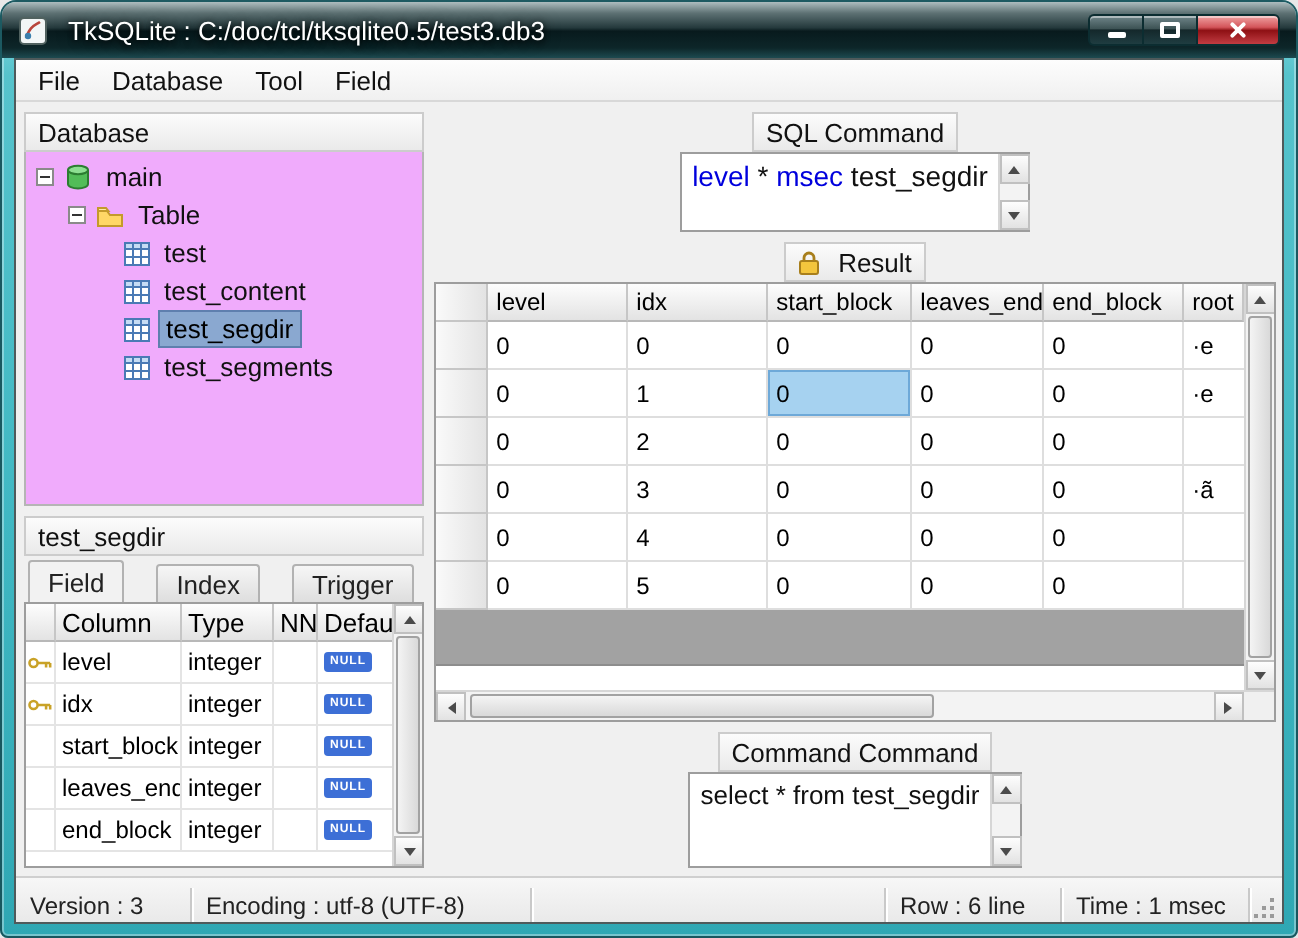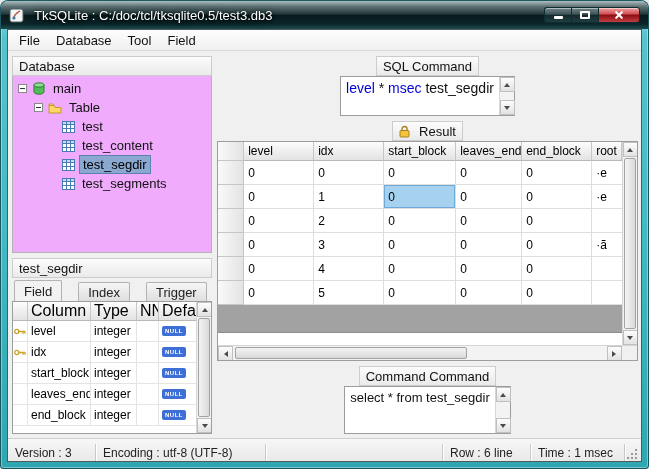--- a/index.html
+++ b/index.html
@@ -85,21 +85,21 @@
   .tabs { margin-top:2px; display:flex; align-items:flex-end; padding-left:2px; height:21px; flex:0 0 21px; }
   .tab { height:19px; padding:0 9px; display:flex; align-items:center; font-size:13px;
     background:linear-gradient(#f6f6f6,#dedede); border:1px solid #b2b2b2; border-bottom:none;
     border-radius:2px 2px 0 0; margin-right:16px; color:#222; }
   .tab.active { height:21px; background:#f2f2f2; position:relative; z-index:2; }
 
   .ftable-wrap { flex:1; display:flex; border:1px solid #9d9d9d; background:#fff; overflow:hidden; }
   .ftable { flex:1; display:flex; flex-direction:column; overflow:hidden; }
   .fhdr { height:19px; display:flex; flex:0 0 19px; }
   .fhc { background:linear-gradient(#fdfdfd,#e3e3e3); border-right:1px solid #c6c6c6; border-bottom:1px solid #b8b8b8;
-    font-size:16px; display:flex; align-items:center; padding:0 3px; overflow:hidden; white-space:nowrap;text-align:center; }
+    font-size:13px; display:flex; align-items:center; padding:0 3px; overflow:hidden; white-space:nowrap;text-align:center; }
   .frow { height:21px; display:flex; flex:0 0 21px; }
   .fc { border-right:1px solid #e4e4e4; border-bottom:1px solid #e4e4e4; font-size:12px;
     display:flex; align-items:center; padding:0 3px; overflow:hidden; white-space:nowrap; }
   .c-ico { width:15px; flex:0 0 15px; justify-content:center; padding:0 1px; }
   .c-col { width:63px; flex:0 0 63px; }
   .c-type{ width:46px; flex:0 0 46px; }
   .c-nn  { width:22px; flex:0 0 22px; }
   .c-def { flex:1; border-right:none; }
   .null-badge { display:inline-block; background:#3d6fd6; color:#fff; font-size:6px; font-weight:bold;
     line-height:8px; padding:1px 3px; border-radius:2px; letter-spacing:.5px; }

